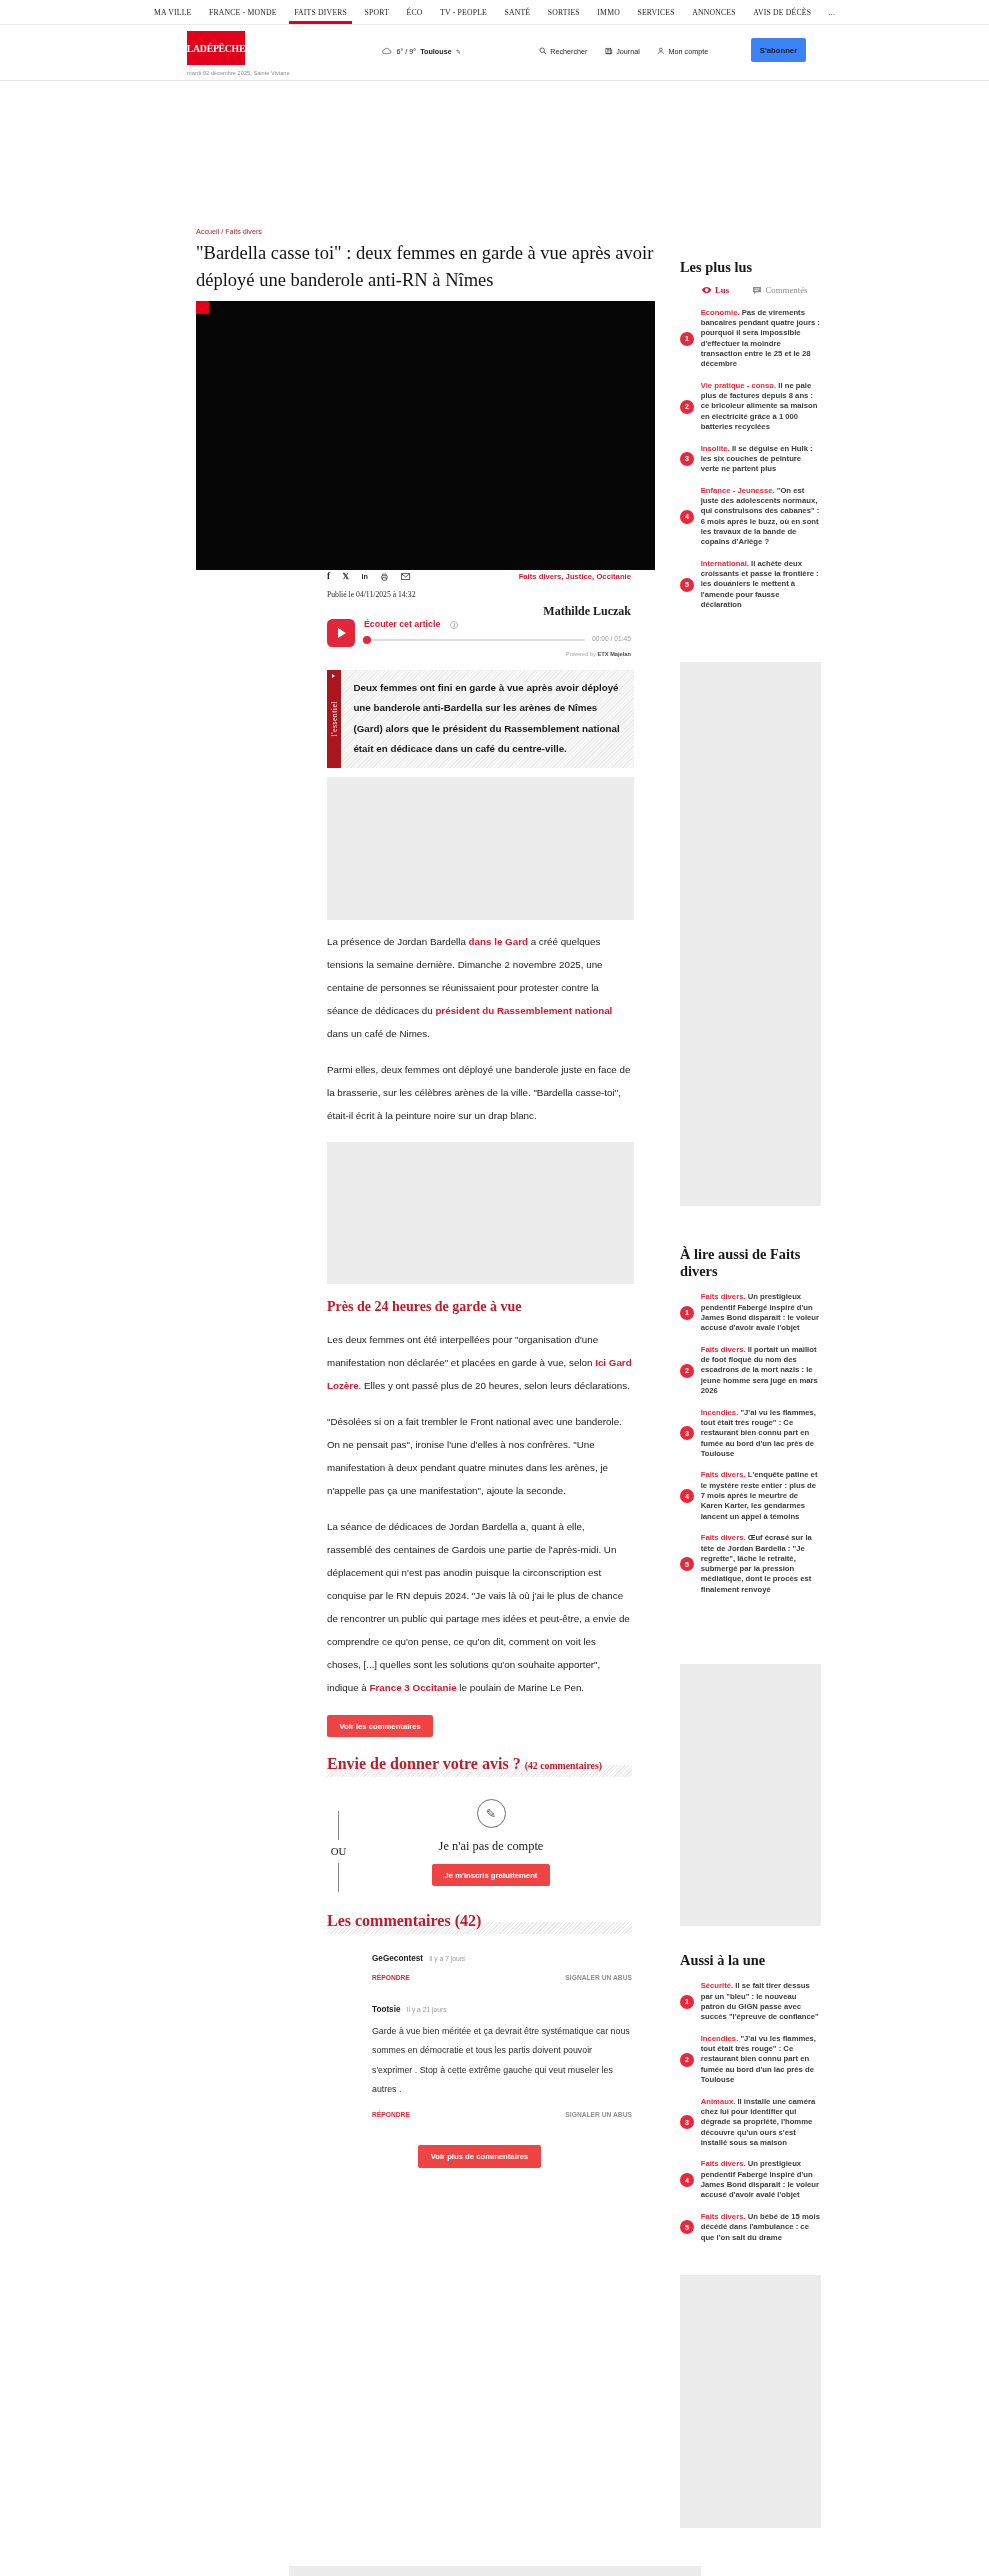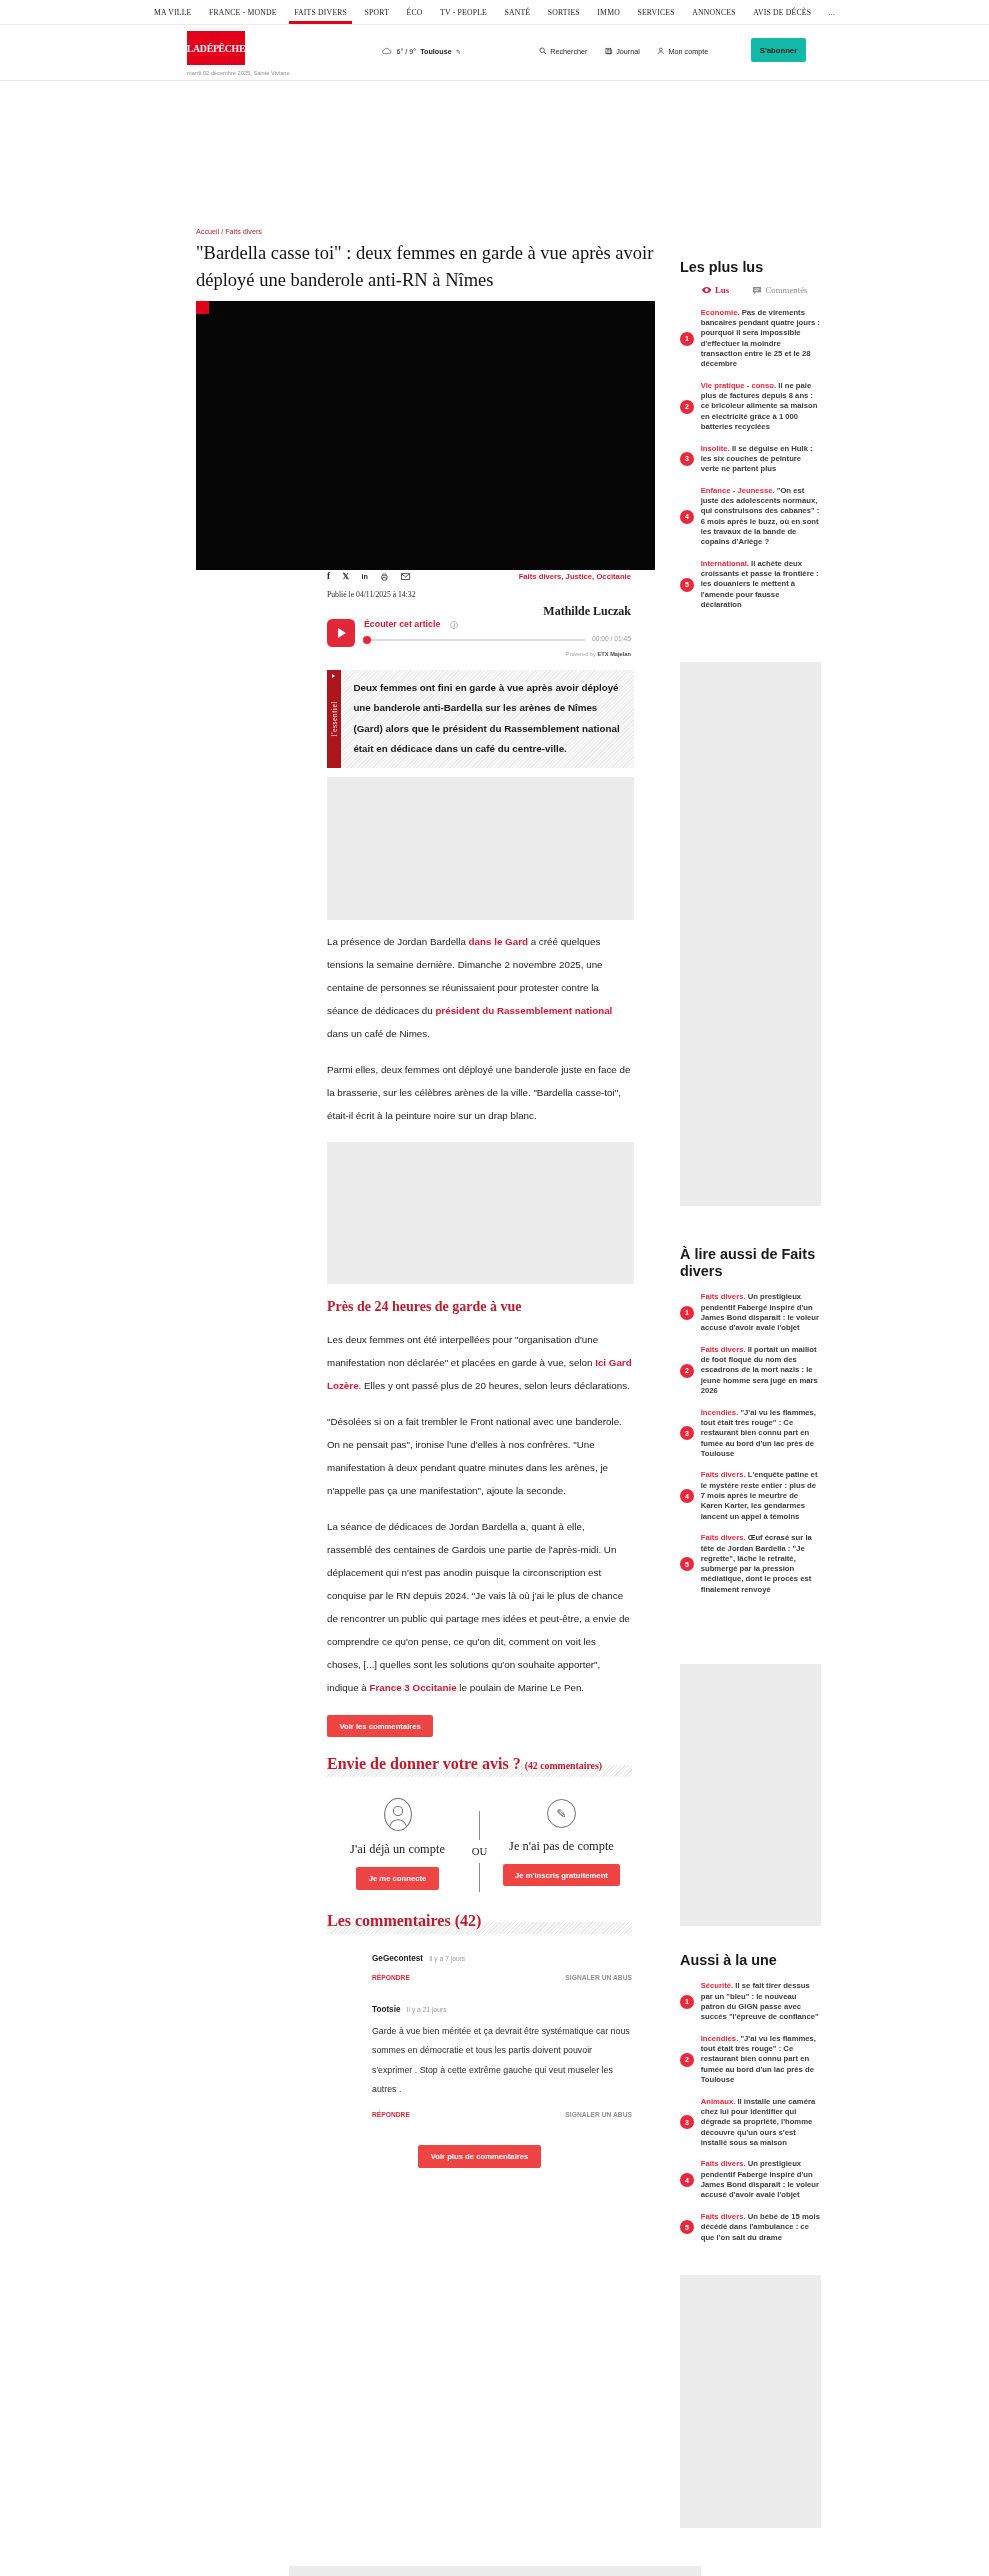--- a/index.html
+++ b/index.html
@@ -15,21 +15,21 @@
   .nav-link.active::after{content:"";position:absolute;left:-5.2px;right:-5.2px;bottom:-7.7px;height:3.1px;background:#e2001a;}
 
   
   #masthead{position:absolute;top:25px;left:0;width:989px;height:56px;background:#fff;border-bottom:0.5px solid #e4e4e4;z-index:4;}
   .logo-box{position:absolute;left:187px;top:6.2px;width:58px;height:34px;background:#e2001a;color:#fff;display:flex;align-items:center;justify-content:center;font-family:"Liberation Serif",serif;font-weight:700;font-size:9.8px;letter-spacing:-0.3px;}
   .masthead-date{position:absolute;left:187px;top:45px;font-size:5.7px;color:#8d8d8d;}
   .weather{position:absolute;left:382px;top:21.6px;display:flex;align-items:center;gap:4.1px;font-size:7.2px;color:#222;}
   .weather b{font-weight:700;}
   .utility{position:absolute;left:539px;top:21.6px;display:flex;gap:17.5px;align-items:center;font-size:7.2px;color:#222;}
   .util-item{display:flex;gap:3.6px;align-items:center;}
-  .subscribe-btn{position:absolute;left:751px;top:13.4px;width:55px;height:24px;background:#14b8a6;border-radius:2.1px;border:none;font-weight:700;font-size:7.7px;color:#1d1d1d;display:flex;align-items:center;justify-content:center;cursor:pointer;font-family:"Liberation Sans",sans-serif;}
+  .subscribe-btn{position:absolute;left:751px;top:13.4px;width:55px;height:24px;background:#3b82f6;border-radius:2.1px;border:none;font-weight:700;font-size:7.7px;color:#1d1d1d;display:flex;align-items:center;justify-content:center;cursor:pointer;font-family:"Liberation Sans",sans-serif;}
 
   
   #breadcrumb{position:absolute;left:196px;top:227px;font-size:7.2px;color:#a8232a;}
   #page-title{position:absolute;left:196px;top:240px;width:469px;font-family:"Liberation Serif",serif;font-size:18.5px;line-height:27px;color:#141414;font-weight:500;}
   #video{position:absolute;left:196px;top:301px;width:459px;height:269px;background:#060606;}
   .video-badge{position:absolute;left:0;top:0;width:13.4px;height:13.4px;background:#e2001a;}
 
   #meta-row{position:absolute;left:327px;top:572px;width:304px;display:flex;justify-content:space-between;align-items:center;}
   .share-icons{display:flex;gap:12.4px;align-items:center;color:#2e2e2e;}
   .soc{font-size:7.7px;font-weight:700;line-height:1;}
@@ -91,21 +91,21 @@
   .c-actions{display:flex;justify-content:space-between;margin-top:11.3px;font-size:6.7px;font-weight:700;}
   .reply{color:#e32638;}
   .report{color:#8f8f8f;}
   .more-wrap{text-align:center;margin-top:27px;}
 
   
   .side-sec{position:absolute;left:680px;width:141px;}
   #side-most{top:259px;}
   #side-also{top:1246px;}
   #side-une{top:1952px;}
-  .side-title{font-family:Liberation Sans, sans-serif;font-size:14.4px;line-height:17px;color:#191919;font-weight:700;}
+  .side-title{font-family:Liberation Serif, serif;font-size:14.4px;line-height:17px;color:#191919;font-weight:700;}
   .tabs{display:flex;gap:24px;margin:9.3px 0 0 21.6px;font-family:"Liberation Serif",serif;font-size:8.8px;font-weight:700;align-items:center;}
   .tab-lus{color:#d41a32;display:flex;gap:4.1px;align-items:center;cursor:pointer;}
   .tab-com{color:#8d8d8d;display:flex;gap:4.1px;align-items:center;cursor:pointer;font-weight:400;}
   .side-list{margin-top:12.4px;display:flex;flex-direction:column;gap:11.3px;}
   .side-item{display:flex;gap:6.7px;align-items:center;cursor:pointer;}
   .badge{min-width:14px;height:14px;border-radius:50%;background:#e8283c;color:#fff;font-size:7.2px;font-weight:700;display:flex;align-items:center;justify-content:center;flex-shrink:0;}
   .side-text{font-size:7.7px;line-height:10.3px;font-weight:700;color:#3c3c3c;}
   .tag{color:#e8283c;}
   #side-ad-1{left:680px;top:662px;width:141px;height:544px;}
   #side-ad-2{left:680px;top:1664px;width:141px;height:262px;}
@@ -259,31 +259,20 @@
   <button class="btn-red see-comments">Voir les commentaires</button>
 
   
   <div class="hx">
     <div class="hatch"></div>
     <span class="t">Envie de donner votre avis ?</span>
     <span class="cnt">(42 commentaires)</span>
   </div>
 
   <div class="cta-panel">
-    <div class="cta-col">
-      <span>
-          <svg width="30" height="35" viewBox="0 0 58 68" fill="none" stroke="#6f6f6f" stroke-width="2">
-            <ellipse cx="29" cy="34" rx="26" ry="31"></ellipse>
-            <circle cx="29" cy="27" r="9"></circle>
-            <path d="M13 56c3-9 9-12 16-12s13 3 16 12"></path>
-          </svg>
-        </span>
-      <span class="cta-label">J'ai déjà un compte</span>
-      <button class="btn-red">Je me connecte</button>
-    </div>
     <div class="cta-divider">
       <div class="vline"></div>
       <span class="ou">OU</span>
       <div class="vline"></div>
     </div>
     <div class="cta-col">
       <span class="pencil-circle">✎</span>
       <span class="cta-label">Je n'ai pas de compte</span>
       <button class="btn-red">Je m'inscris gratuitement</button>
     </div>

